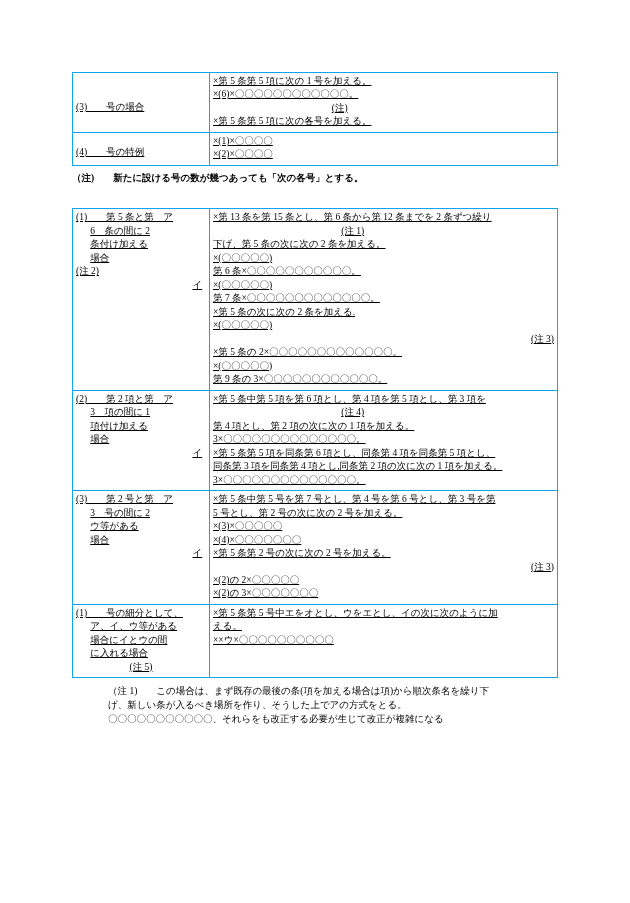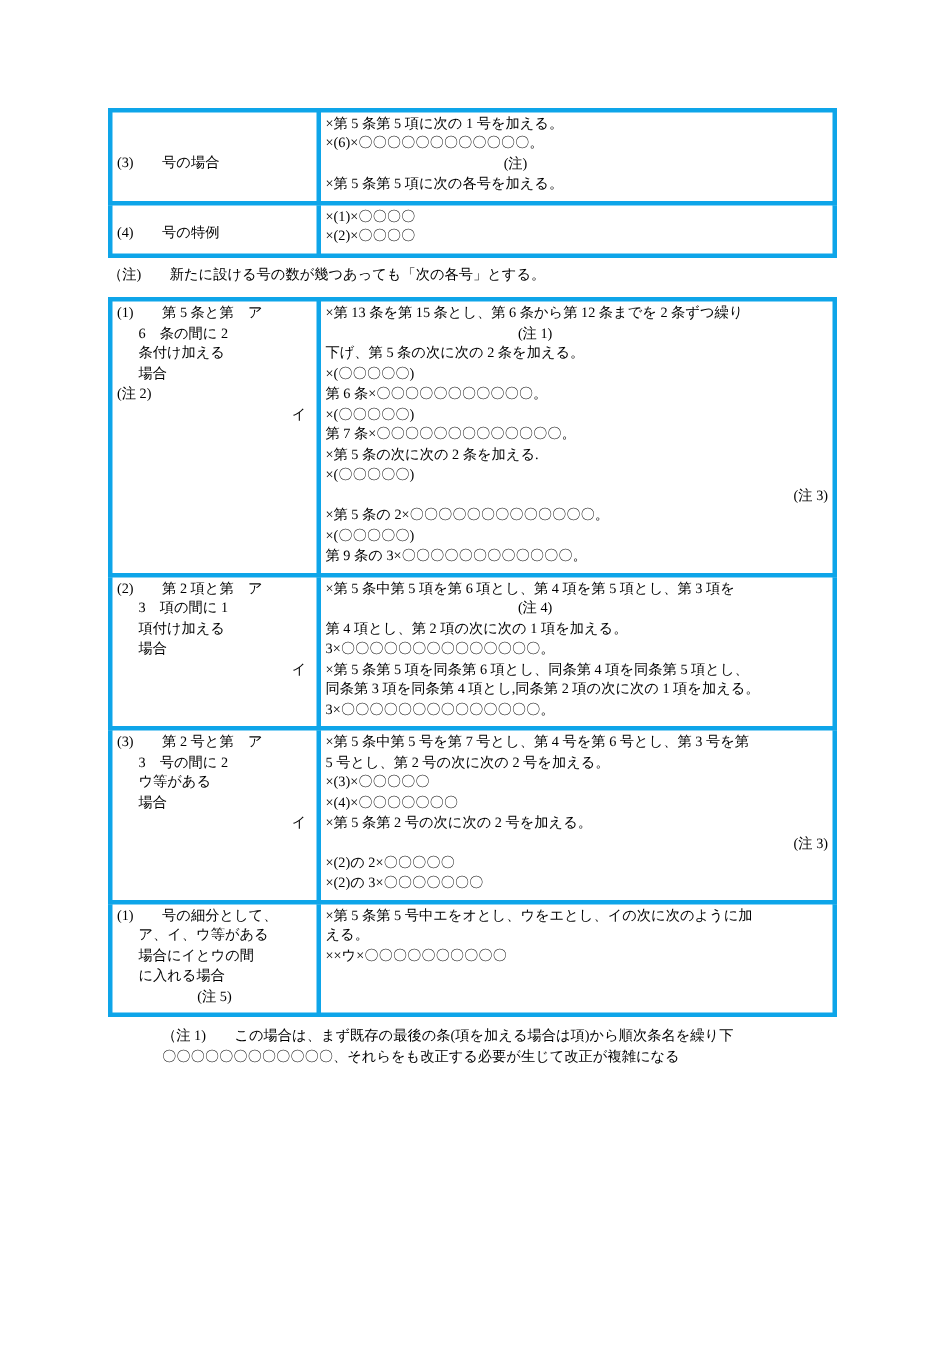--- a/index.html
+++ b/index.html
@@ -28,40 +28,42 @@
     top: 72px;
     width: 486px;
   }
 
   table.doc {
     border-collapse: collapse;
     width: 100%;
     table-layout: fixed;
   }
   table.doc td {
-    border: 3px solid #0ea5e9;
+    border: 1px solid #0ea5e9;
     vertical-align: top;
     padding: 2px 3px 3px 3px;
+    text-decoration: underline;
   }
   .cell-left {
     width: 130px;
     margin-top: 36px;
   }
   .lines p {
     margin: 0;
     padding: 0;
     white-space: pre;
   }
   .lines p.ctr  { text-align: center; }
   .lines p.note-r { padding-left: 12.5em; }
   .lines p.note-r2 { padding-left: 13.5em; }
   .lines p.note-r3 { padding-left: 5.4em; text-align: right; }
 
   .note-block {
-    margin: 6px 0 7px 0;
+    margin: 6px 0 23px 0;
+    font-weight: bold;
   }
   .note-block p {
     margin: 0;
     padding: 0;
     white-space: pre;
   }
   .note-1 { padding-left: 2.2em; }
   .note-2 { padding-left: 5.0em; }
   .lab {
     white-space: pre;
@@ -230,17 +232,18 @@
             <p>××ウ×〇〇〇〇〇〇〇〇〇〇</p>
           </div>
         </td>
       </tr>
 
     </tbody>
       </table>
 
     <div class="footnotes tight">
       <p class="fn-head">（注 1)　　この場合は、まず既存の最後の条(項を加える場合は項)から順次条名を繰り下</p>
-      <p class="fn-body">〇〇〇〇〇〇〇〇〇〇〇〇、それらをも改正する必要が生じて改正が複雑になる</p>
+      <p class="fn-body">げ、新しい条が入るべき場所を作り、そうした上でアの方式をとる。</p>
+      <p class="fn-body">〇〇〇〇〇〇〇〇〇〇〇、それらをも改正する必要が生じて改正が複雑になる</p>
     </div>
 
   </div>
 </div>
 
 </body></html>

